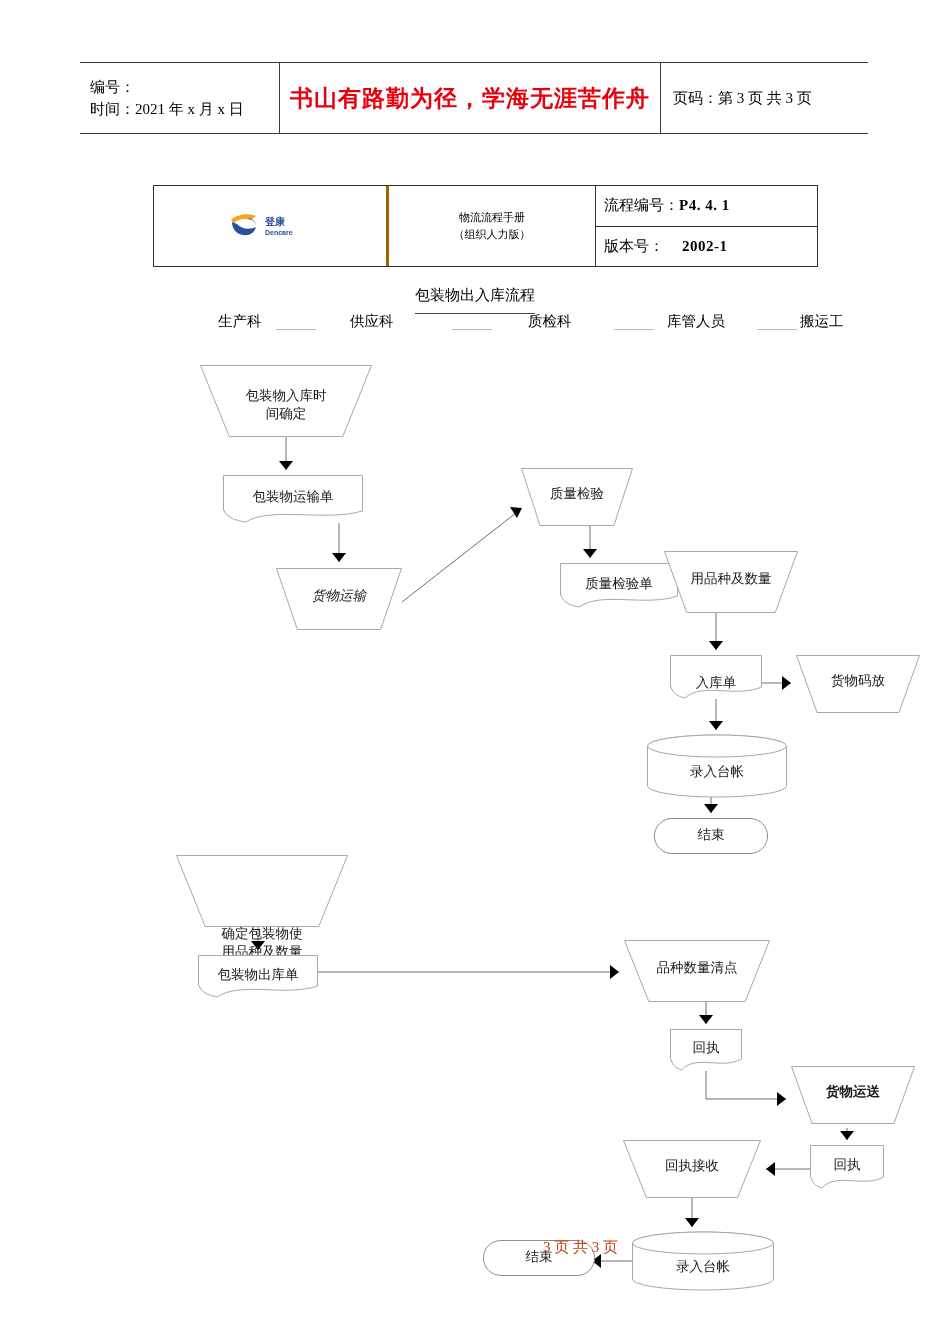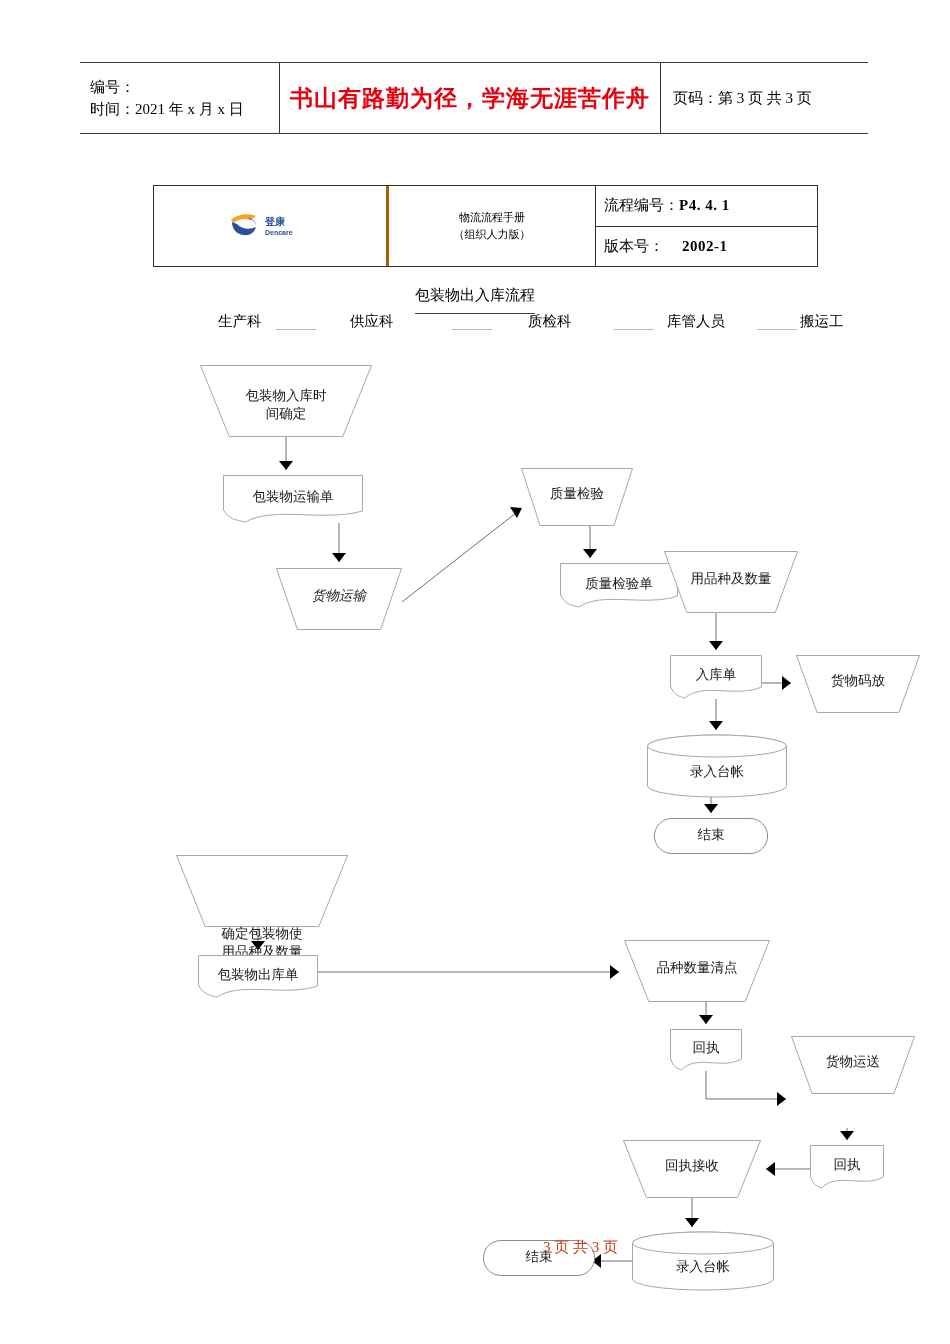--- a/index.html
+++ b/index.html
@@ -336,21 +336,21 @@
         <path d="M0.5,0.5 L133.5,0.5 L111.22,61.5 L22.78,61.5 Z" class="outline"></path>
       </svg>
       <div class="label" style="top: 18.6px;">用品种及数量</div>
     </div>
     <div class="node" style="left: 670px; top: 655px; width: 92px; height: 44px;">
       <svg class="shape-svg" width="92" height="44" viewBox="0 0 92 44">
         <path d="M0.5,0.5 L91.5,0.5 L91.5,32
        C66.24,43 33.12,27 14.72,43
        C8.28,41 3.68,40 0.5,31 Z" class="outline"></path>
       </svg>
-      <div class="label" style="top: 11px;">入库单</div>
+      <div class="label" style="top: 19px;">入库单</div>
     </div>
     <div class="node" style="left: 796px; top: 655px; width: 124px; height: 58px;">
       <svg class="shape-svg" width="124" height="58" viewBox="0 0 124 58">
         <path d="M0.5,0.5 L123.5,0.5 L102.92,57.5 L21.080000000000002,57.5 Z" class="outline"></path>
       </svg>
       <div class="label" style="top: 17.4px;">货物码放</div>
     </div>
     <div class="node" style="left: 647px; top: 735px; width: 140px; height: 62px;">
       <svg class="shape-svg" width="140" height="62" viewBox="0 0 140 62">
         <path d="M0.5,11 A69.5,11 0 0 1 139.5,11
@@ -388,21 +388,21 @@
       <div class="label" style="top: 18.6px;">品种数量清点</div>
     </div>
     <div class="node" style="left: 670px; top: 1029px; width: 72px; height: 42px;">
       <svg class="shape-svg" width="72" height="42" viewBox="0 0 72 42">
         <path d="M0.5,0.5 L71.5,0.5 L71.5,30
        C51.839999999999996,41 25.919999999999998,25 11.52,41
        C6.4799999999999995,39 2.88,38 0.5,29 Z" class="outline"></path>
       </svg>
       <div class="label" style="top: 10px;">回执</div>
     </div>
-    <div class="node" style="left: 791px; top: 1036px; width: 124px; height: 74px;">
+    <div class="node" style="left: 791px; top: 1066px; width: 124px; height: 74px; font-weight: bold;">
       <svg class="shape-svg" width="124" height="58" viewBox="0 0 124 58">
         <path d="M0.5,0.5 L123.5,0.5 L102.92,57.5 L21.080000000000002,57.5 Z" class="outline"></path>
       </svg>
       <div class="label" style="top: 17.4px;">货物运送</div>
     </div>
     <div class="node" style="left: 623px; top: 1140px; width: 138px; height: 58px;">
       <svg class="shape-svg" width="138" height="58" viewBox="0 0 138 58">
         <path d="M0.5,0.5 L137.5,0.5 L114.53999999999999,57.5 L23.46,57.5 Z" class="outline"></path>
       </svg>
       <div class="label" style="top: 17.4px;">回执接收</div>

